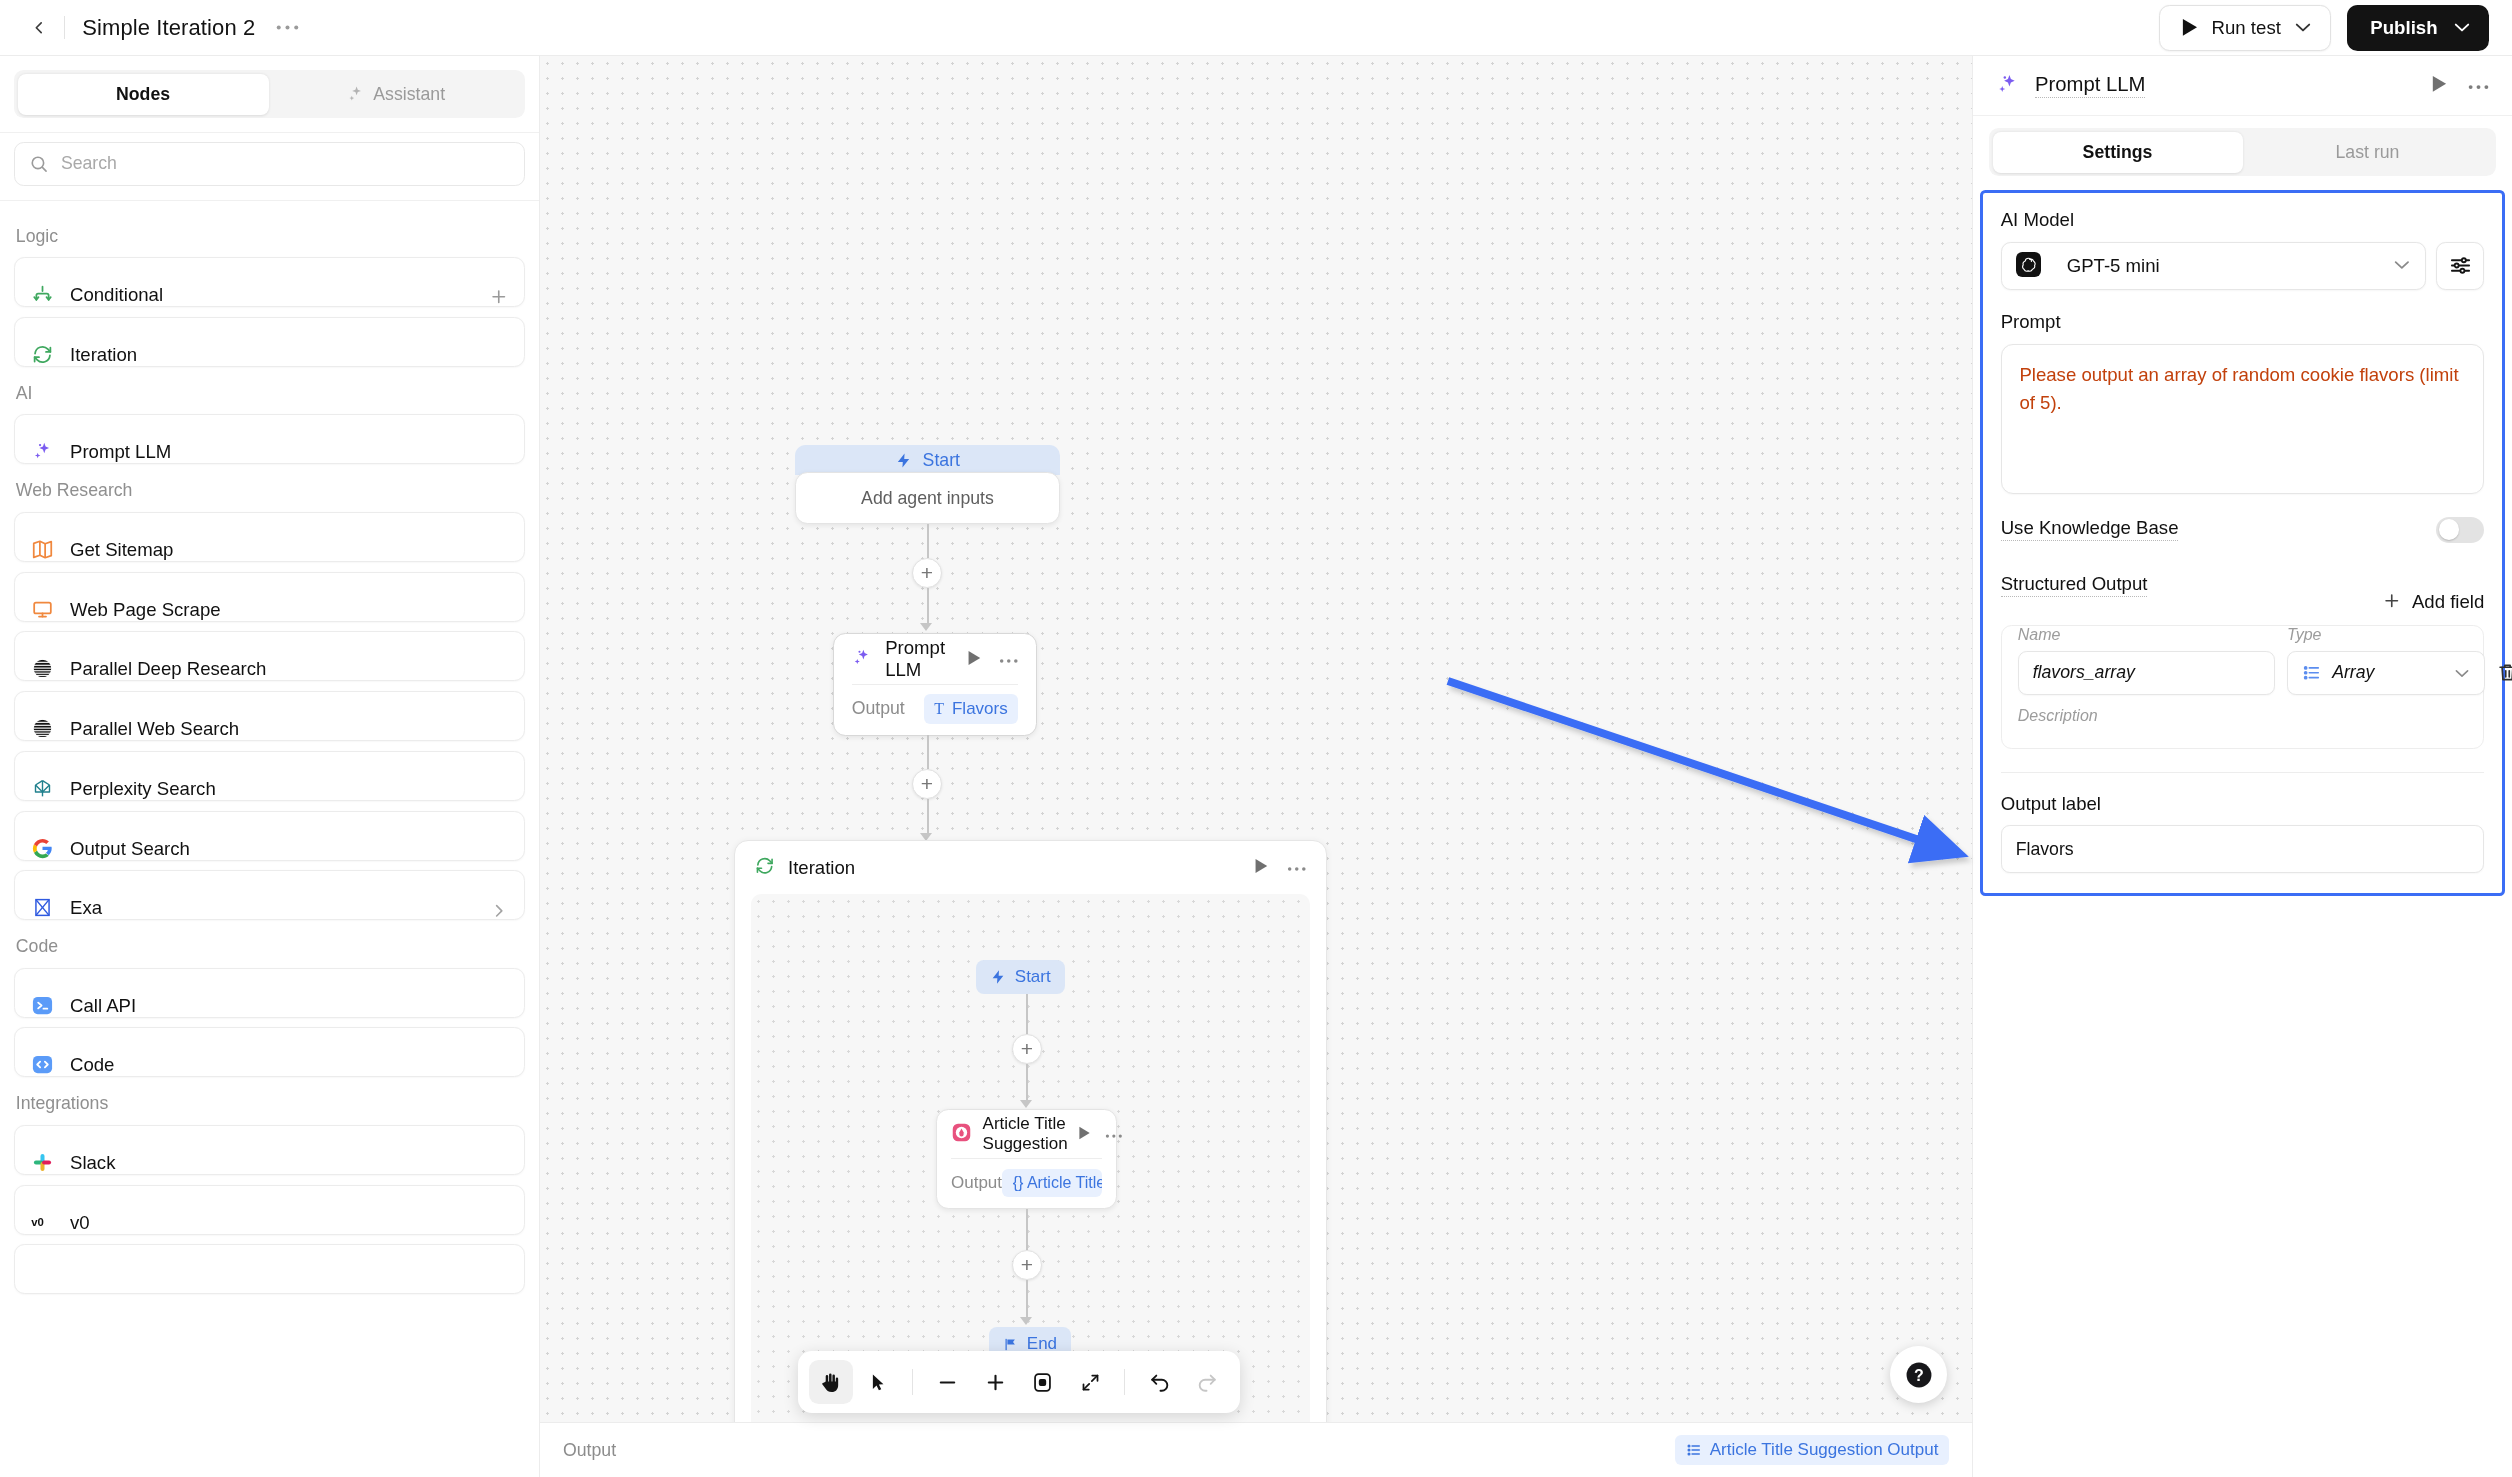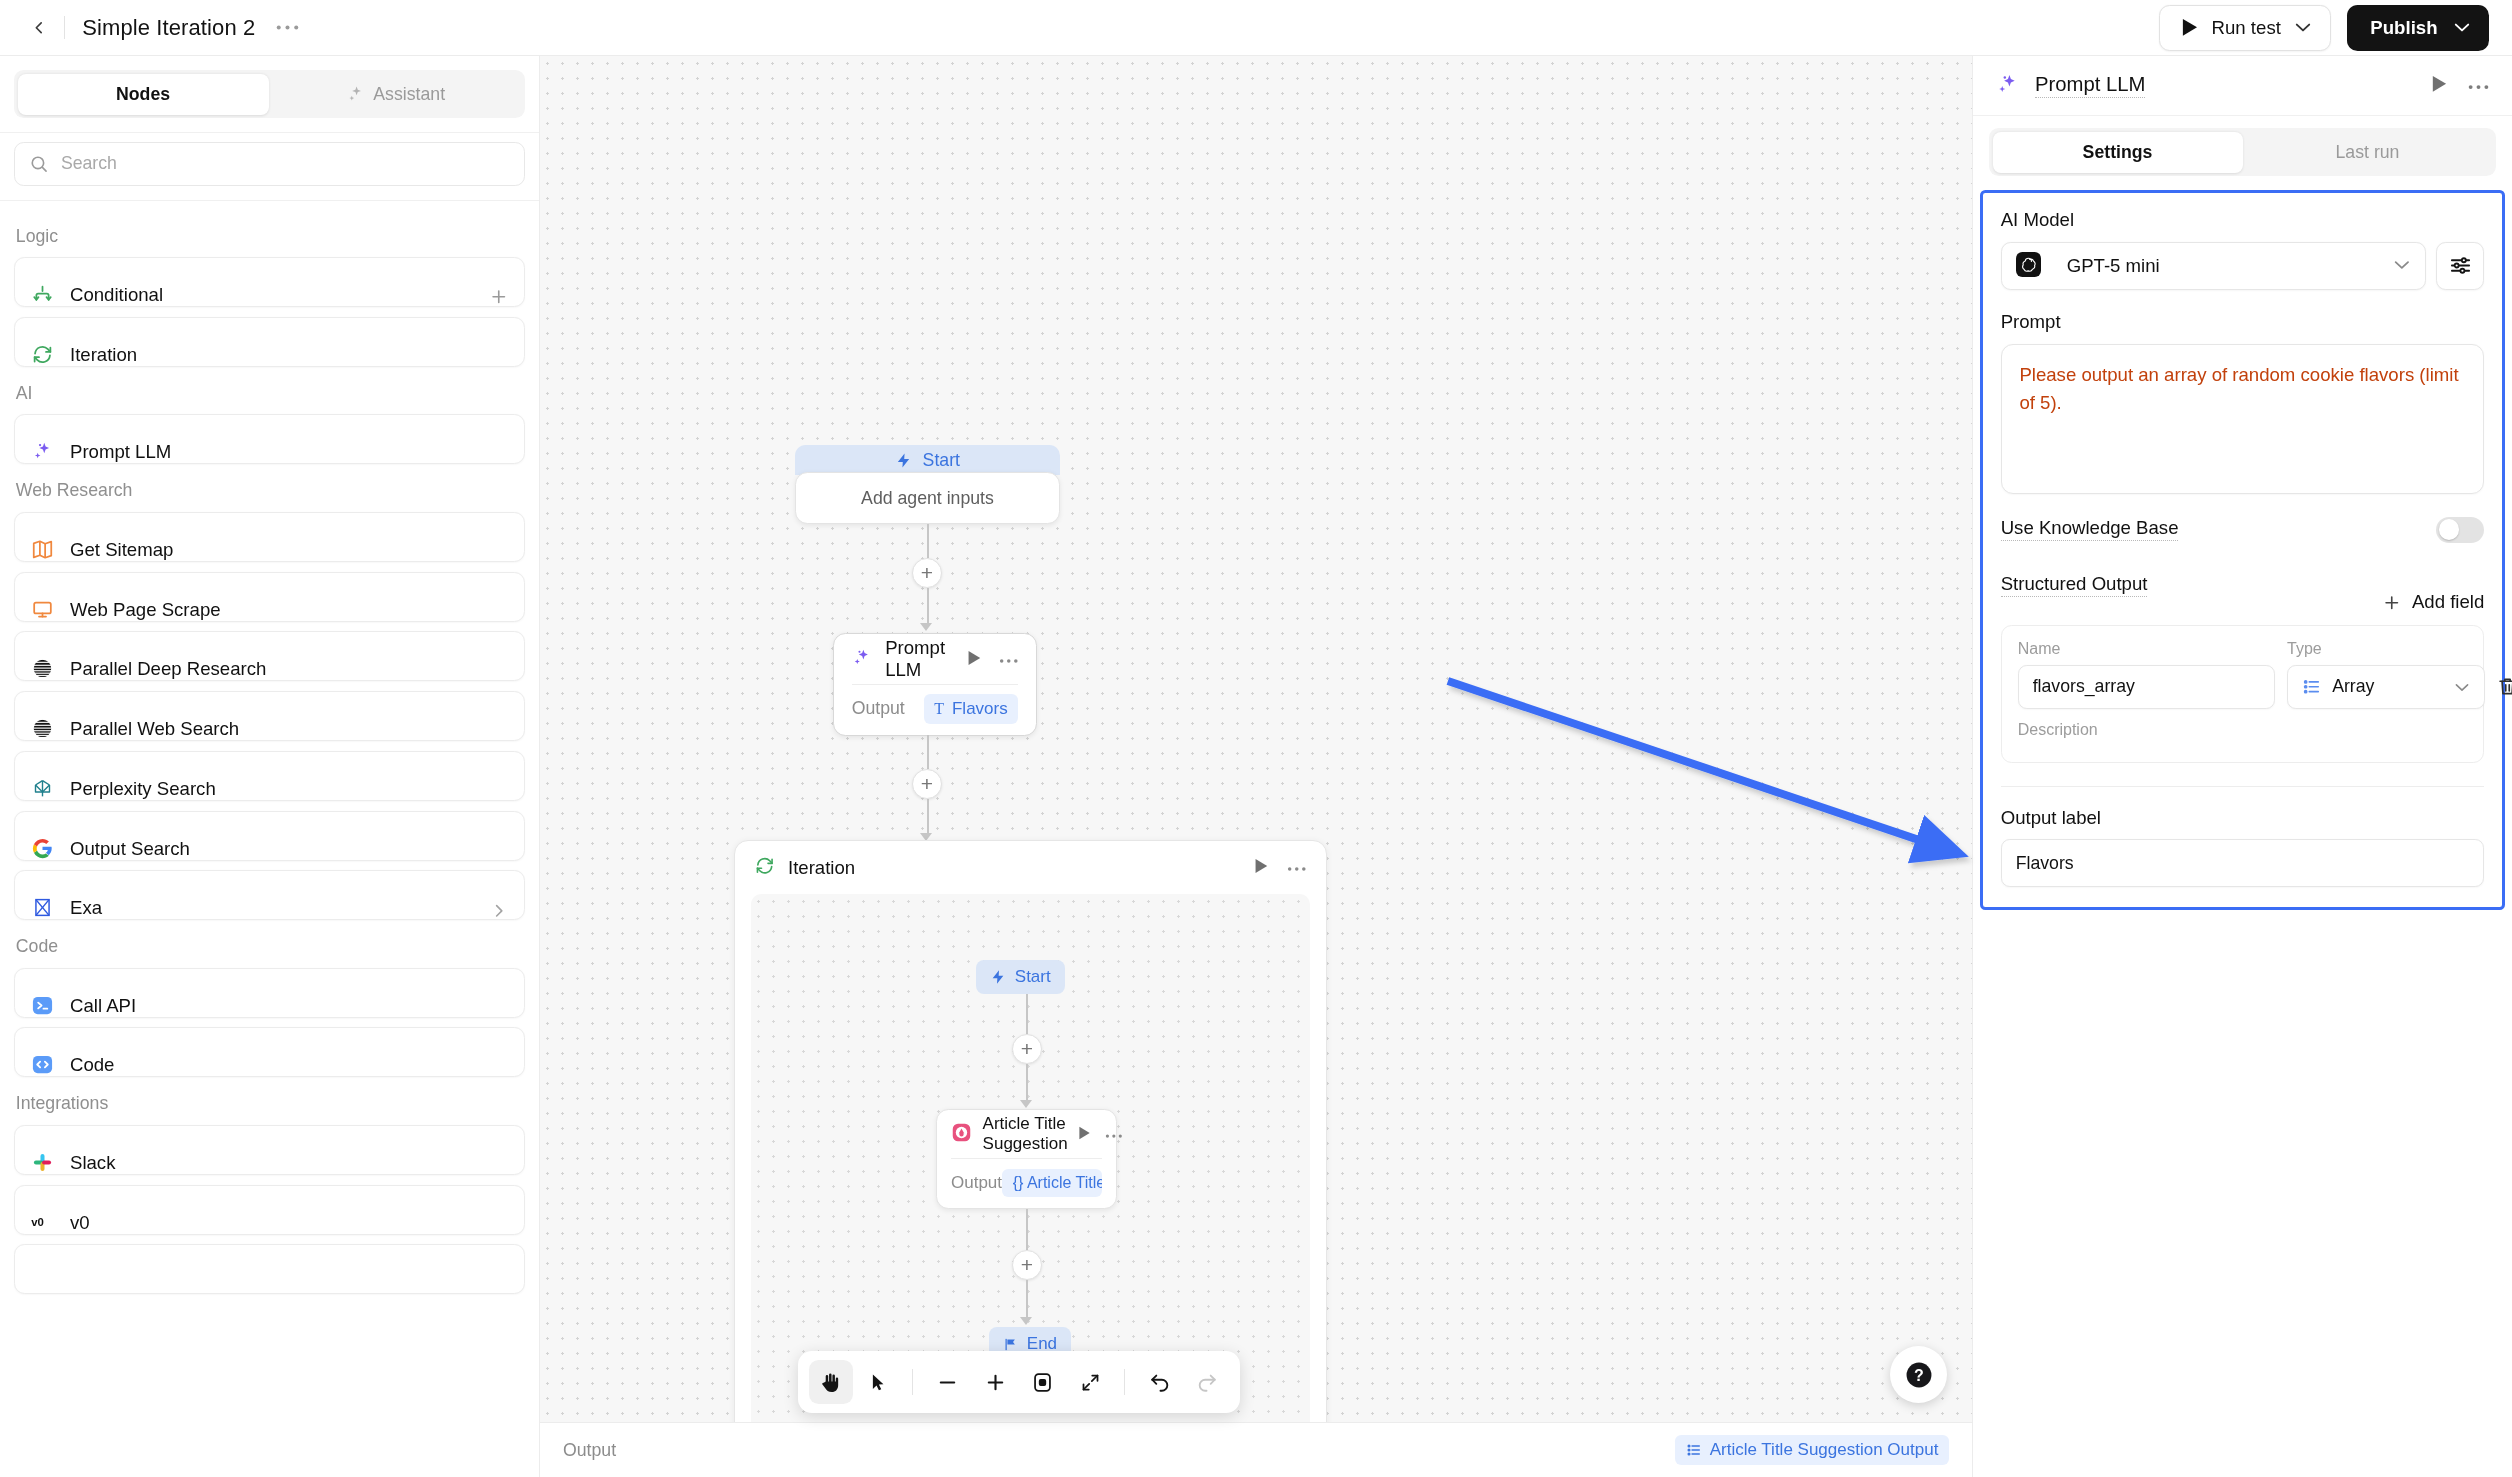--- a/index.html
+++ b/index.html
@@ -225,24 +225,24 @@
   .toggle {
     margin-left: auto; width: 48px; height: 26px; border-radius: 14px; background: #e3e3e3;
     position: relative; cursor: pointer;
   }
   .toggle::after {
     content: ""; position: absolute; left: 2.7px; top: 2.7px; width: 20.3px; height: 20.3px;
     border-radius: 50%; background: #fff; box-shadow: 0 0.9px 1.8px rgba(0,0,0,.2);
   }
   .so-row { display: flex; align-items: center; margin: 26.5px 0 12.4px; }
   .addfield {
-    margin-left: auto; display: flex; align-items: flex-end; gap: 10.6px;
+    margin-left: auto; display: flex; align-items: flex-start; gap: 10.6px;
     font-size: 18.6px; color: #111; cursor: pointer; margin-top: 18px;
   }
-  .field-card { border: 0.9px solid #ededed; border-radius: 10.6px; padding: 14px 16px 16px; }
+  .field-card { border: 0.9px solid #ededed; border-radius: 10.6px; padding: 0 16px 16px; font-style: italic; }
   .fc-labels { display: flex; gap: 12.4px; }
   .sublabel { font-size: 16px; color: #9c9c9c; margin-bottom: 7px; }
   .fc-inputs { display: flex; align-items: center; gap: 12.4px; }
   .inp {
     height: 44px; border: 0.9px solid #e6e6e6; border-radius: 8.8px; background: #fff;
     display: flex; align-items: center; padding: 0 14px; font-size: 17.7px; color: #111;
     box-shadow: 0 0.9px 1.8px rgba(0,0,0,.03);
   }
   .inp.name { width: 257px; flex: 0 0 257px; }
   .inp.type { width: 198px; flex: 0 0 198px; gap: 10.6px; cursor: pointer; }

